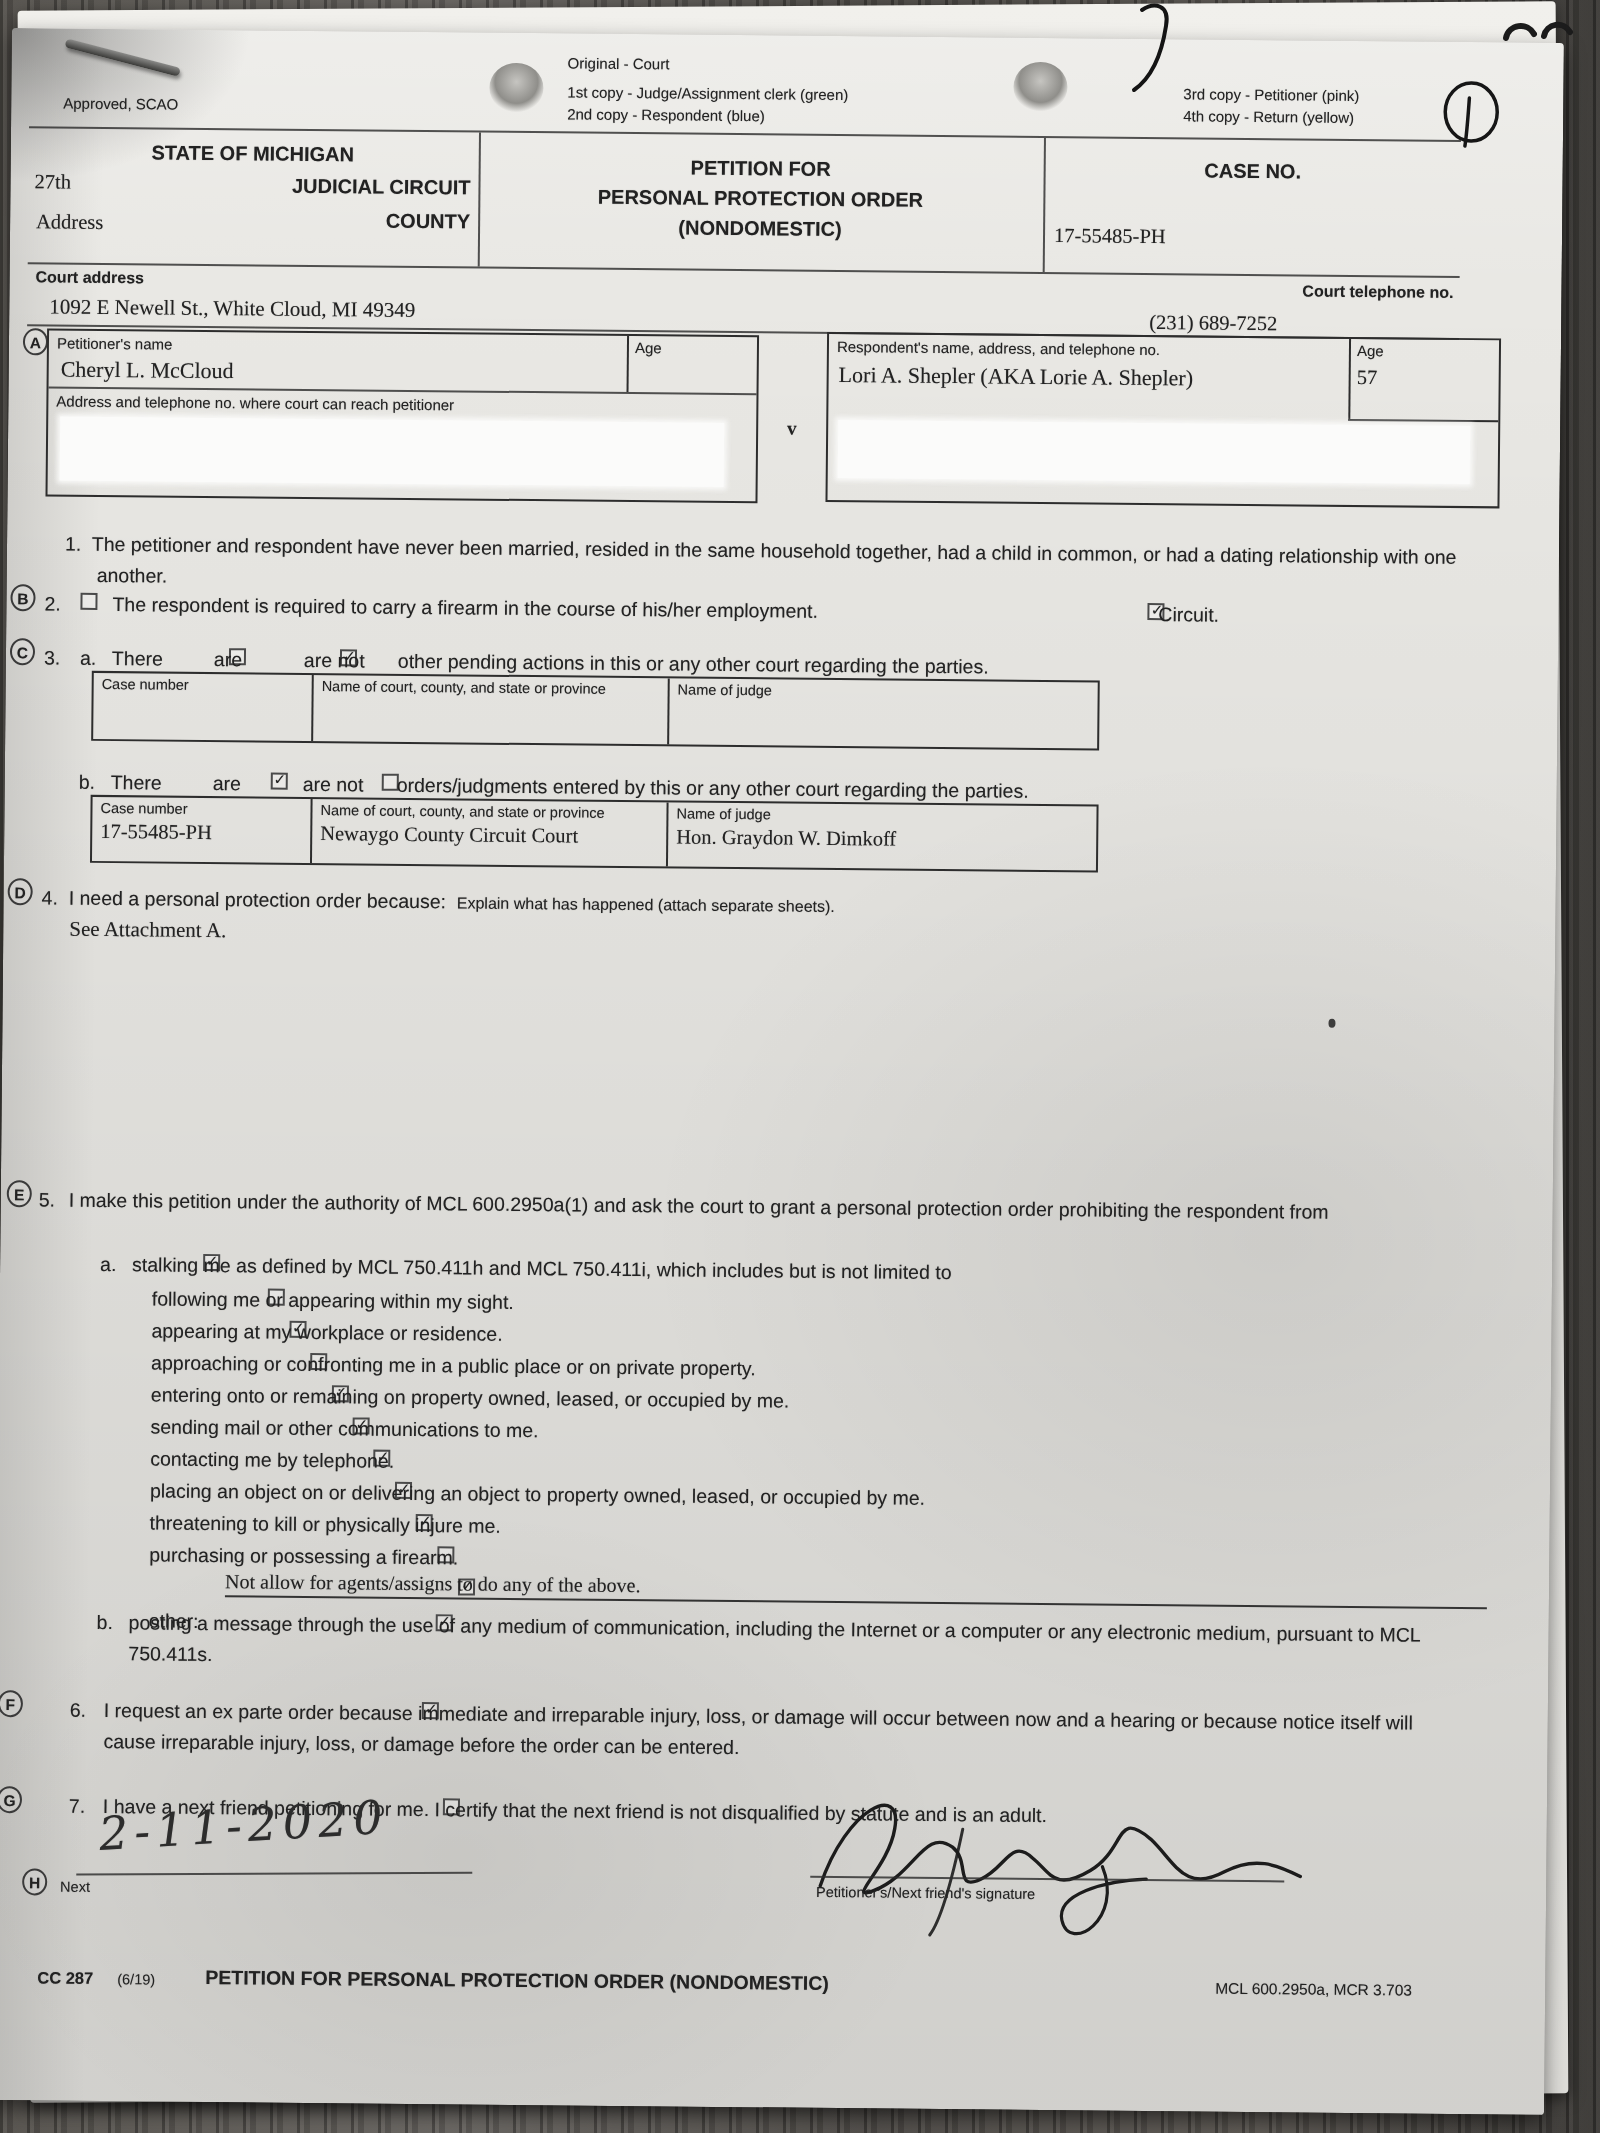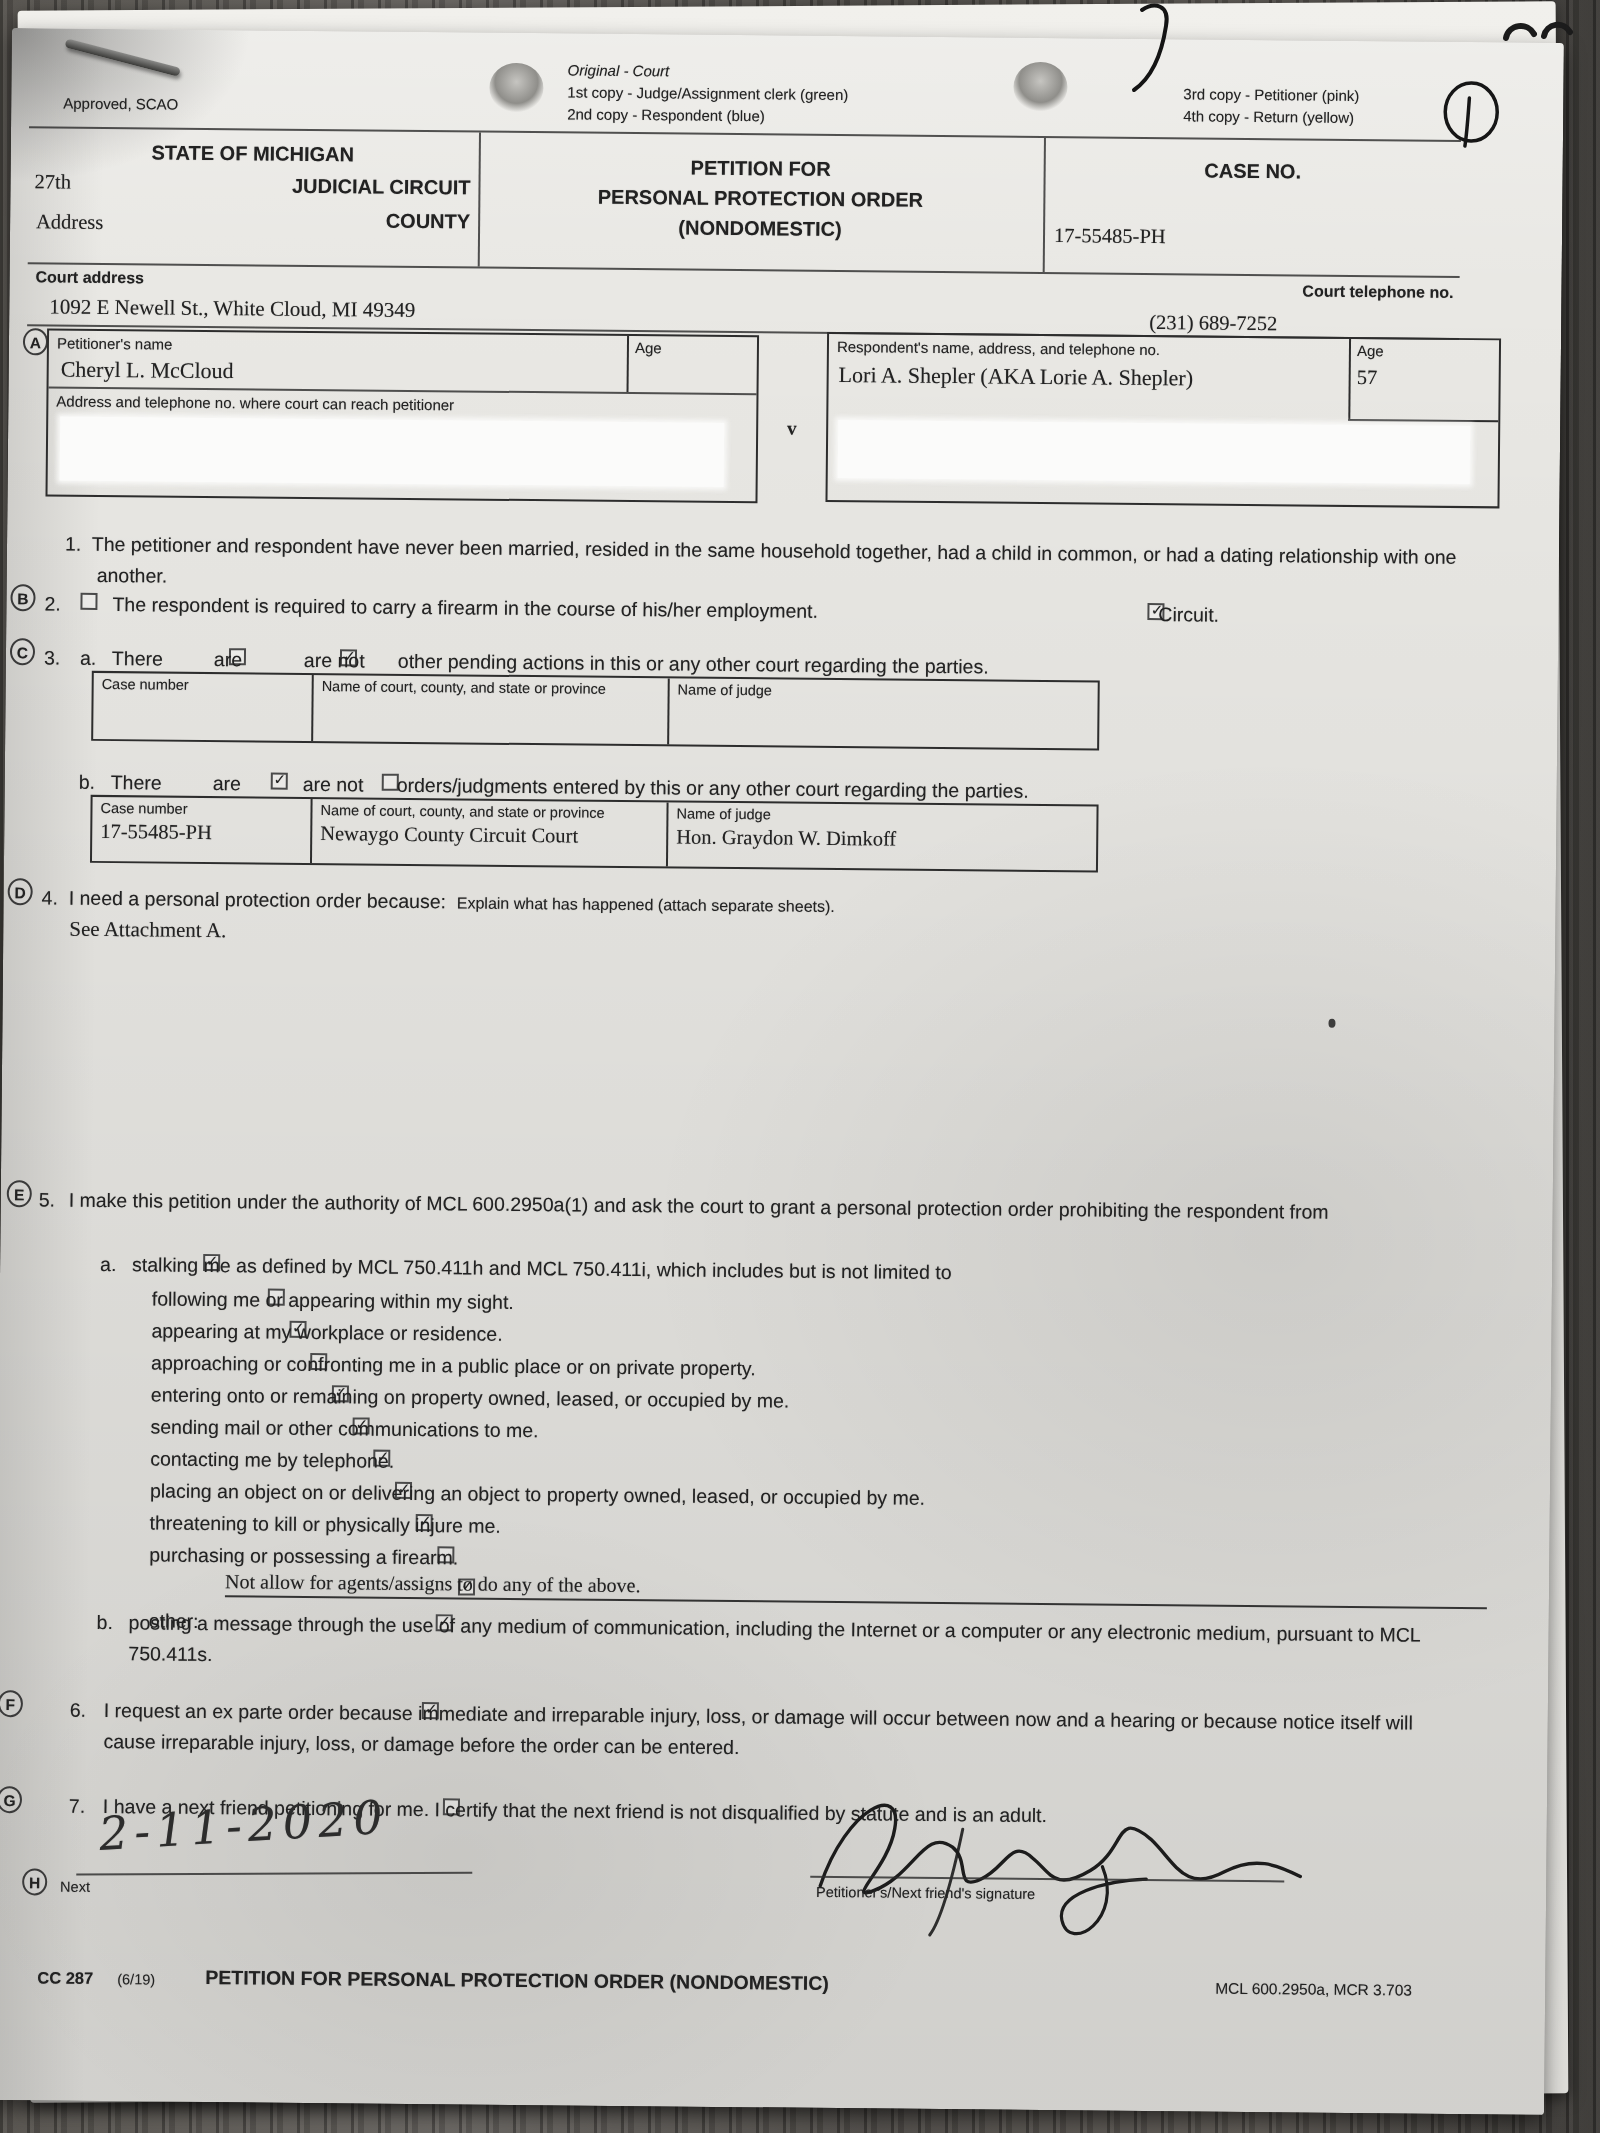--- a/index.html
+++ b/index.html
@@ -72,21 +72,21 @@
   <div class="abs" style="left:52px;top:24px;width:118px;height:9px;transform:rotate(14deg);border-radius:5px;
               background:linear-gradient(180deg,#8a8a88,#3a3a38);box-shadow:2px 3px 4px rgba(0,0,0,.4);"></div>
 
   
   <div class="blob" style="left:478px;top:30px;"></div>
   <div class="blob" style="left:1002px;top:24px;"></div>
   <div class="dot" style="left:1326px;top:978px;"></div>
 
   
   <div class="abs small" style="left:52px;top:66px;">Approved, SCAO</div>
-  <div class="abs small" style="left:556px;top:28px;font-style:italic;">Original - Court</div>
+  <div class="abs small" style="left:556px;top:21px;">Original - Court</div>
   <div class="abs small" style="left:556px;top:50px;">1st copy - Judge/Assignment clerk (green)</div>
   <div class="abs small" style="left:556px;top:72px;">2nd copy - Respondent (blue)</div>
   <div class="abs small" style="left:1172px;top:46px;">3rd copy - Petitioner (pink)</div>
   <div class="abs small" style="left:1172px;top:68px;">4th copy - Return (yellow)</div>
 
   
   <svg class="abs" style="left:1428px;top:38px;" width="62" height="70" viewBox="0 0 62 70">
     <ellipse cx="32" cy="32" rx="26" ry="29" stroke="#161616" stroke-width="3.5" fill="none"></ellipse>
     <path d="M30 18 C 29 34, 28 52, 26 66" stroke="#161616" stroke-width="3.5" fill="none" stroke-linecap="round"></path>
   </svg>

